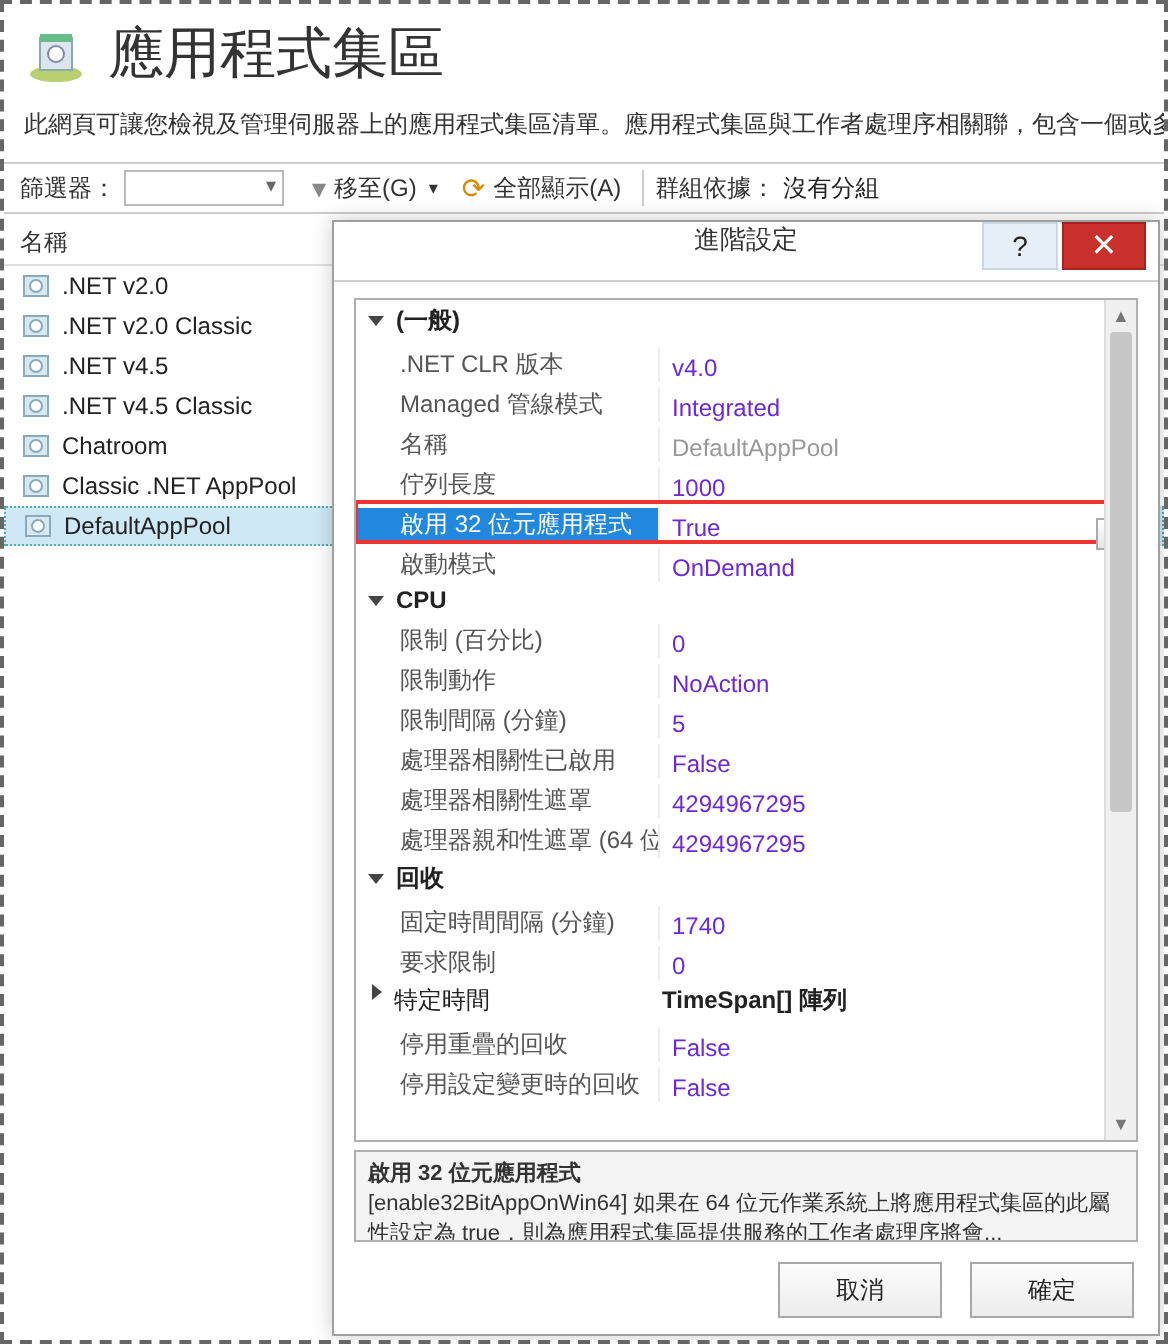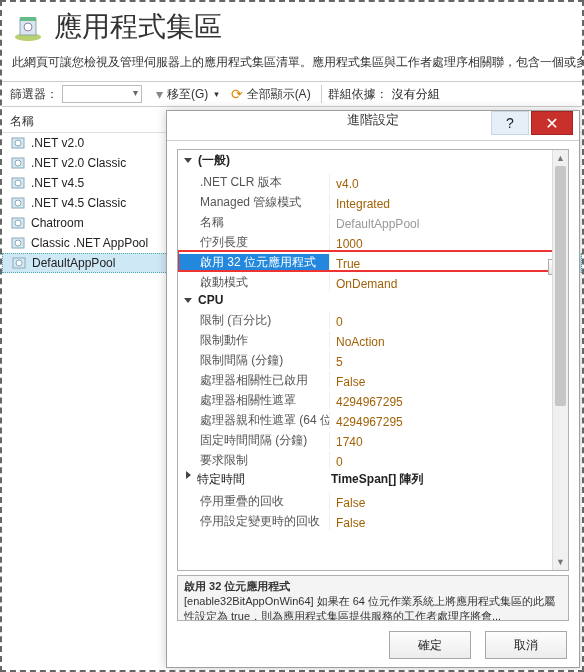--- a/index.html
+++ b/index.html
@@ -34,21 +34,21 @@
   .dlg-title-text { font-size: 13px; color: #333; }
   .dlg-title-q { position: absolute; right: 50px; top: 0; width: 38px; height: 24px; display: flex; align-items: center; justify-content: center; font-size: 14px; border: 1px solid #c9d6e4; background: #e6eef7; }
   .dlg-title-x { position: absolute; right: 6px; top: 0; width: 42px; height: 24px; background: #c9302c; color: #fff; display: flex; align-items: center; justify-content: center; font-size: 16px; border: 1px solid #a52320; }
 
   .dlg-body { position: absolute; top: 38px; left: 10px; right: 10px; bottom: 96px; border: 1px solid #b0b0b0; overflow: hidden; }
   .grid { position: absolute; inset: 0; overflow: hidden; }
   .section { display: flex; align-items: center; gap: 6px; padding: 2px 6px; font-weight: bold; color: #222; }
   .section .caret { width: 0; height: 0; border-top: 5px solid #444; border-left: 4px solid transparent; border-right: 4px solid transparent; }
   .row { display: flex; height: 20px; align-items: flex-end; }
   .row .cell-l { width: 152px; padding-left: 22px; display: flex; align-items: center; color: #555; border-right: 1px solid #eee; white-space: nowrap; overflow: hidden; }
-  .row .cell-r { flex: 1; padding-left: 6px; display: flex; align-items: center; color: #a16207; position: relative; }
+  .row .cell-r { flex: 1; padding-left: 6px; display: flex; align-items: center; color: #6d28d9; position: relative; }
   .row.hlrow { outline: 2px solid #e33; outline-offset: -1px; }
   .row.hlrow .cell-l { background: #2288dd; color: #fff; }
   .row.hlrow .cell-r::after { content: "˅"; position: absolute; right: 4px; top: 2px; width: 14px; height: 14px; border: 1px solid #aaa; background: linear-gradient(#fff,#e5e5e5); text-align: center; line-height: 14px; font-size: 10px; }
   .prow { display: flex; align-items: flex-start; gap: 6px; padding: 2px 6px 2px 8px; }
   .prow .caret-r { width: 0; height: 0; border-left: 5px solid #444; border-top: 4px solid transparent; border-bottom: 4px solid transparent; }
   .scrollbar { position: absolute; right: 0; top: 0; bottom: 0; width: 16px; background: #f0f0f0; border-left: 1px solid #ddd; }
   .scrollbar .thumb { position: absolute; left: 2px; right: 2px; top: 16px; height: 240px; background: #c6c6c6; border-radius: 2px; }
   .scrollbar .arrow { position: absolute; left: 0; right: 0; height: 16px; display: flex; align-items: center; justify-content: center; color: #777; font-size: 9px; }
   .scrollbar .arrow.up { top: 0; }
   .scrollbar .arrow.dn { bottom: 0; }
@@ -206,20 +206,24 @@
         </div>
       <div class="row">
           <div class="cell-l">處理器相關性遮罩</div>
           <div class="cell-r">4294967295</div>
         </div>
       <div class="row">
           <div class="cell-l">處理器親和性遮罩 (64 位</div>
           <div class="cell-r">4294967295</div>
         </div>
 
+      <div class="section">
+          <span class="caret"></span>
+          <span>回收</span>
+        </div>
       <div class="row">
           <div class="cell-l">固定時間間隔 (分鐘)</div>
           <div class="cell-r">1740</div>
         </div>
       <div class="row">
           <div class="cell-l">要求限制</div>
           <div class="cell-r">0</div>
         </div>
       <div class="prow">
           <span class="caret-r"></span>
@@ -241,16 +245,16 @@
       <div class="arrow dn">▼</div>
     </div>
   </div>
 
   <div class="dlg-desc">
     <div class="dtitle">啟用 32 位元應用程式</div>
     <div>[enable32BitAppOnWin64] 如果在 64 位元作業系統上將應用程式集區的此屬性設定為 true，則為應用程式集區提供服務的工作者處理序將會...</div>
   </div>
 
   <div class="dlg-buttons">
+    <div class="btn">取消</div>
     <div class="btn">確定</div>
-    <div class="btn">取消</div>
   </div>
 </div>
 
 </body></html>

